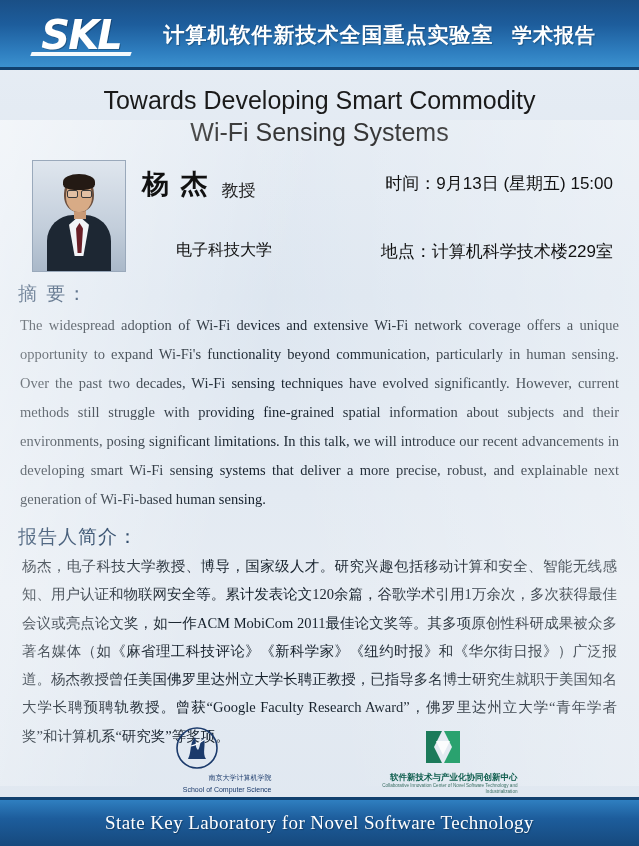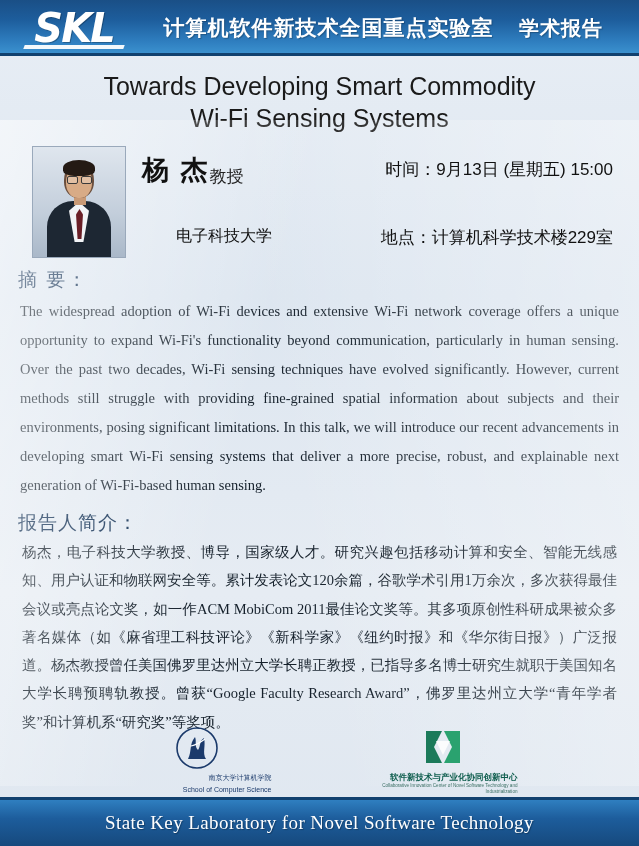--- a/index.html
+++ b/index.html
@@ -27,25 +27,25 @@
     left: 0; top: 120px; right: 0; bottom: 60px;
     background:
       linear-gradient(105deg, rgba(255,255,255,0.55) 0%, rgba(255,255,255,0.0) 40%),
       linear-gradient(260deg, rgba(255,255,255,0.35) 0%, rgba(255,255,255,0.0) 55%);
     pointer-events: none;
   }
 
   
   .header {
     position: relative;
-    height: 56px;
+    height: 70px;
     background: linear-gradient(180deg, #1a4f86 0%, #1d5d9c 35%, #2f7fc0 75%, #3e95d2 100%);
     display: flex;
     align-items: center;
-    padding: 0 20px;
+    padding: 0 27px;
     box-sizing: border-box;
   }
   .header:after {
     content: "";
     position: absolute;
     left: 0; right: 0; bottom: 0;
     height: 3px;
     background: #11416f;
   }
   .logo {
@@ -167,20 +167,21 @@
   }
   .speaker-name {
     font-size: 27px;
     font-weight: bold;
     color: #111111;
     letter-spacing: 2px;
   }
   .speaker-rank {
     font-size: 17px;
     color: #222222;
+    margin-left: 12px;
   }
   .time-line {
     position: absolute;
     right: 4px;
     top: 12px;
     font-size: 17px;
     color: #111111;
   }
   .affiliation {
     position: absolute;

